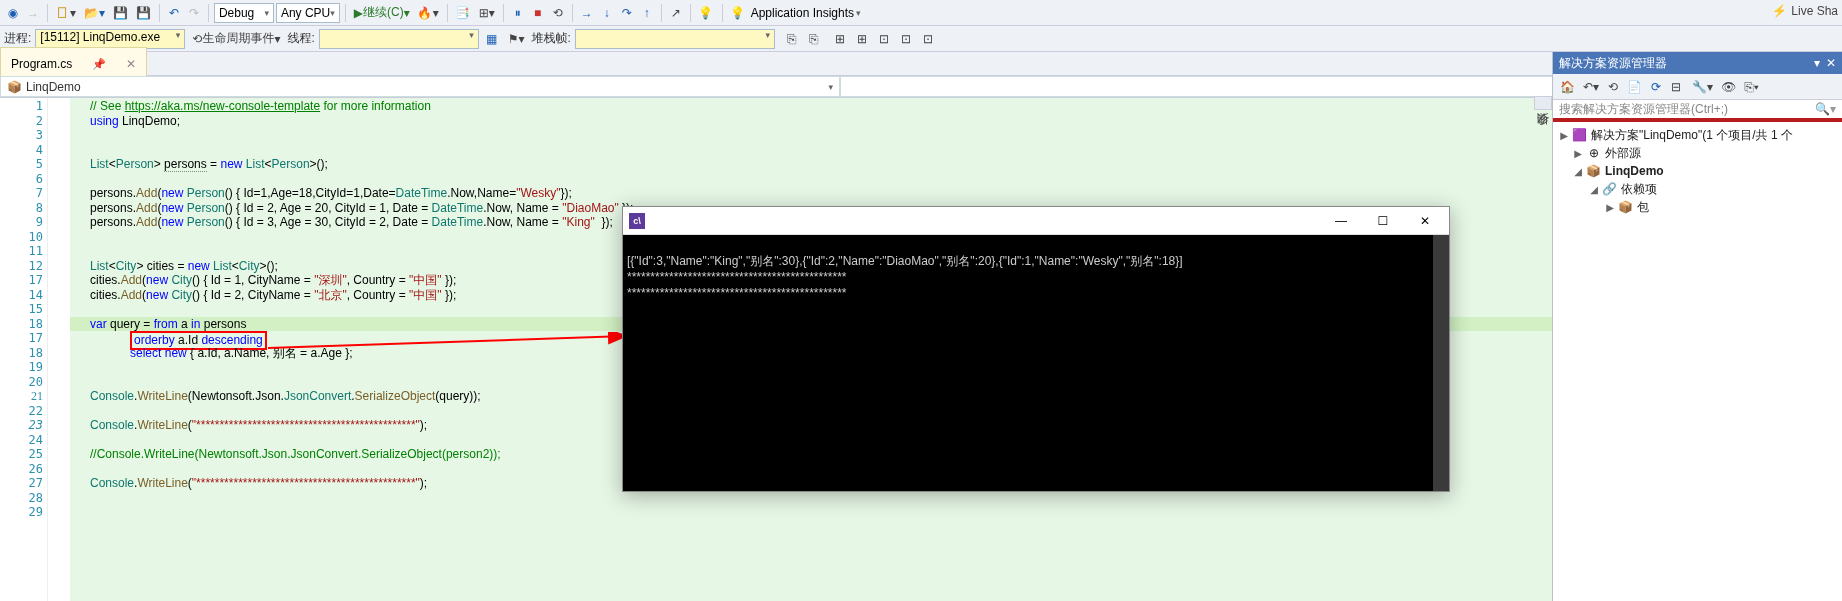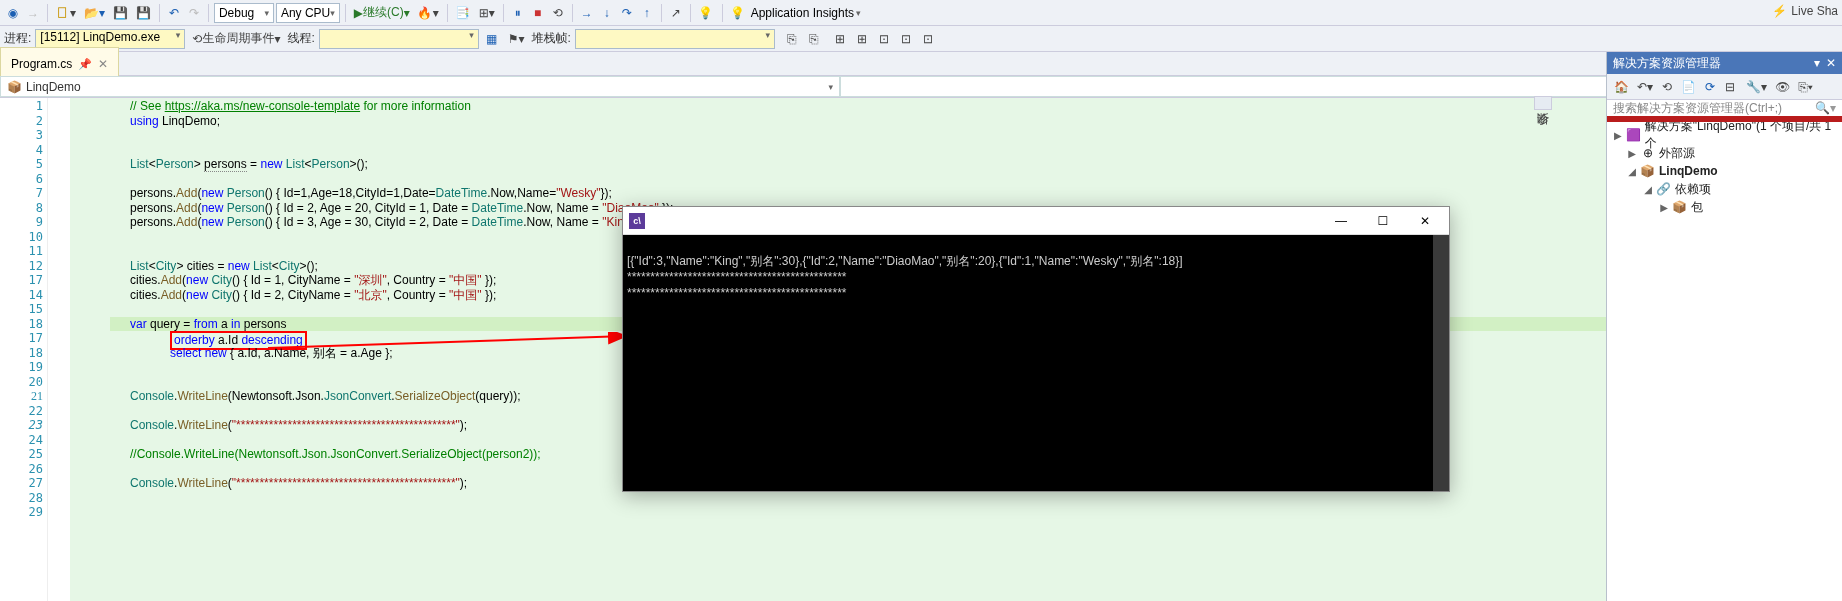--- a/index.html
+++ b/index.html
@@ -17,55 +17,55 @@
 .orange { color:#d47b00; }
 .yellow { color:#b8a200; }
 
 
 .toolbar2 { display:flex; align-items:center; height:26px; background:#eef1f6; border-bottom:1px solid #ccd; padding:0 4px; gap:4px; }
 .lbl { color:#333; }
 .combo { border:1px solid #abc; background:#fef9c3; height:20px; padding:0 4px; min-width:150px; display:inline-flex; align-items:flex-start; }
 
 
 .tabrow { display:flex; align-items:center; height:24px; background:#eef1f6; border-bottom:1px solid #ccd; }
-.tab { display:flex; align-items:center; gap:6px; height:23px; padding:16px 10px; background:#fffbe8; border:1px solid #dcd7a0; border-bottom:none; cursor:pointer; }
+.tab { display:flex; align-items:center; gap:20px; height:23px; padding:16px 10px; background:#fffbe8; border:1px solid #dcd7a0; border-bottom:none; cursor:pointer; }
 .tab .pin { color:#888; font-size:11px; }
 .tab .x { color:#888; }
 .tabrow .spacer { flex:1; }
 .gearbtn { width:20px; height:20px; display:flex; align-items:center; justify-content:center; }
 
 
 .navrow { display:flex; height:22px; background:#eef1f6; border-bottom:1px solid #ccd; }
 .navsel { flex:1; border:1px solid #cdd; background:#fff; display:flex; align-items:center; padding:0 6px; font-size:11px; color:#333; }
 .navsel.small { flex:0 0 40px; }
 .navsel .car { margin-left:auto; color:#666; font-size:9px; }
 
 
 .mainarea { display:flex; height:calc(100% - 26px - 26px - 24px - 22px); }
 .editor { flex:1; position:relative; background:#fff; border-right:1px solid #ccd; overflow:hidden; }
 .gutter { position:absolute; left:0; top:0; width:48px; height:100%; background:#fff; border-right:1px solid #eee; }
 .margin { position:absolute; left:48px; top:0; width:22px; height:100%; background:#fff; }
-.codearea { position:absolute; left:70px; right:0; top:0; bottom:0; background:#e6f7e6; font-family:Consolas,monospace; font-size:13px; line-height:14.5px; padding-top:1px;padding-left:40px; }
+.codearea { position:absolute; left:70px; right:0; top:0; bottom:0; background:#e6f7e6; font-family:Consolas,monospace; font-size:13px; line-height:14.5px; padding-top:1px; }
 .ln { position:absolute; right:4px; color:#2b91af; font-family:Consolas,monospace; font-size:12px; text-align:right; }
 .cl { white-space:pre; padding-left:20px; height:14.5px; }
 .hl-line { background:#d2f0c4; }
 .k { color:#0000ff; } .t { color:#0f766e; } .s { color:#a31515; } .c { color:#008000; } .m { color:#795e26; } .n { color:#000; }
 .link { color:#008000; text-decoration:underline; }
 .boxred { border:2px solid #ff0000; display:inline-block; padding:0 2px; }
 .minimap { position:absolute; right:0; top:0; width:16px; height:100%; background:#f7f7f7; }
 
 
 .arrow-svg { position:absolute; pointer-events:none; }
 
 
-.solpanel { position:absolute; right:0; top:52px; width:236px; bottom:0; background:#eef1f6; border-left:1px solid #b8c0cc; display:flex; flex-direction:column; }
+.solpanel { position:absolute; right:0; top:52px; width:290px; bottom:0; background:#eef1f6; border-left:1px solid #b8c0cc; display:flex; flex-direction:column; }
 .solhead { height:22px; background:#4a76b8; color:#fff; display:flex; align-items:center; padding:0 6px; font-size:12px; }
 .solhead .sp { flex:1; }
 .soltb { height:26px; background:#eef1f6; border-bottom:1px solid #ccd; display:flex; align-items:center; padding:0 4px; gap:2px; }
-.solsearch { height:22px; border-bottom:6px solid #b91c1c; display:flex; align-items:center; padding:0 6px; color:#888; background:#fff; }
+.solsearch { height:22px; border-bottom:4px solid #b91c1c; display:flex; align-items:center; padding:0 6px; color:#888; background:#fff; }
 .tree { flex:1; background:#fff; padding:4px 2px; font-size:12px; color:#222; overflow:auto; }
 .tn { display:flex; align-items:center; height:18px; gap:4px; padding-left:4px; cursor:pointer; }
 .tn .exp { width:10px; color:#666; display:inline-block; text-align:center; font-size:10px; }
 .tn .ic { width:14px; display:inline-flex; align-items:center; justify-content:center; }
 .ind1 { padding-left:18px; } .ind2 { padding-left:34px; } .ind3 { padding-left:50px; }
 .bold { font-weight:bold; }
 
 
 .vlabel { position:absolute; right:290px; top:96px; width:18px; background:#e6ebf2; border:1px solid #ccd; writing-mode:vertical-rl; padding:6px 0; font-size:11px; color:#444; cursor:pointer; }
 

